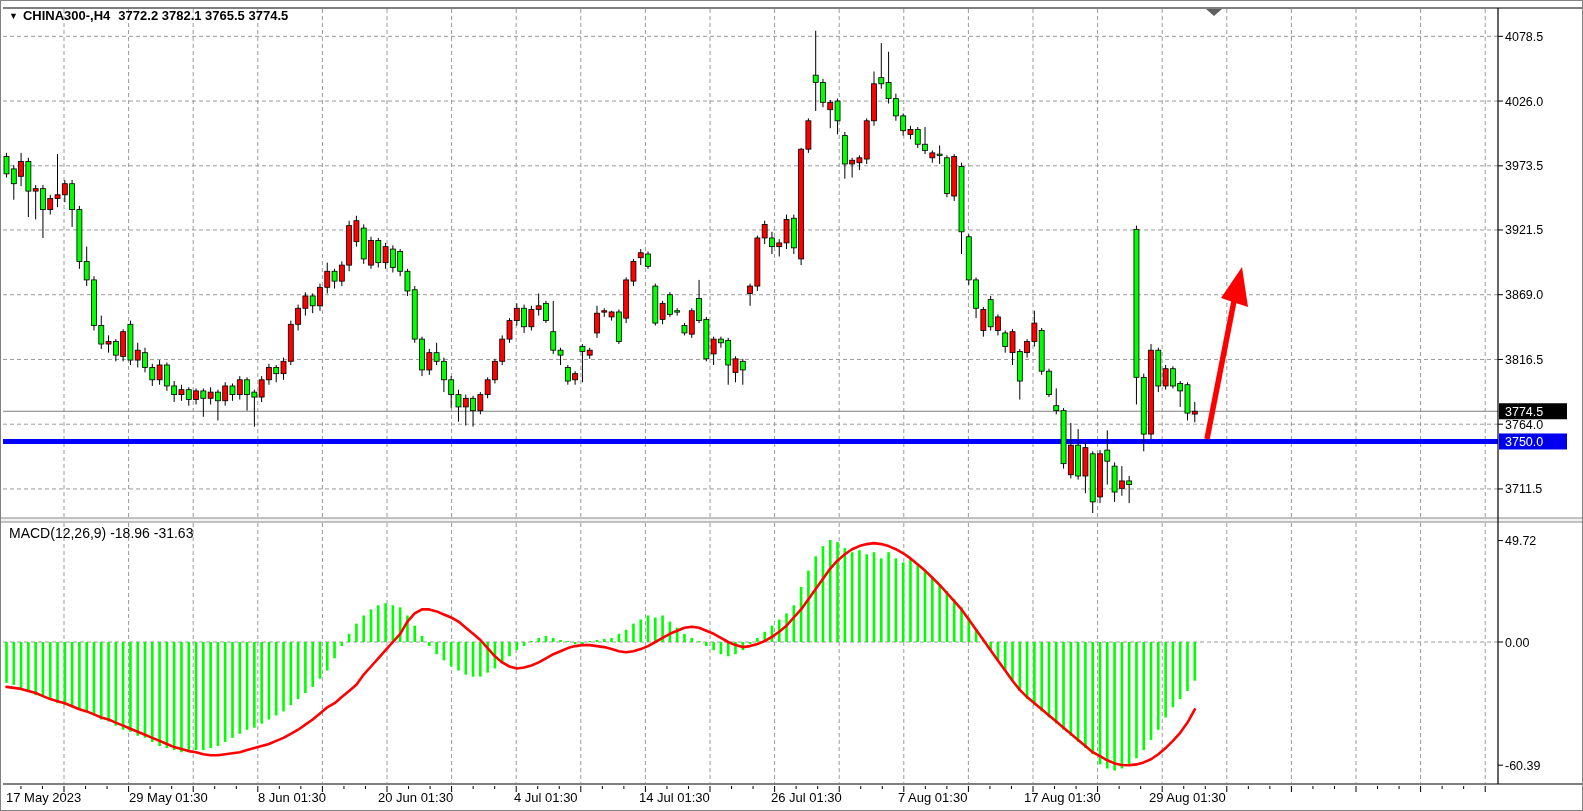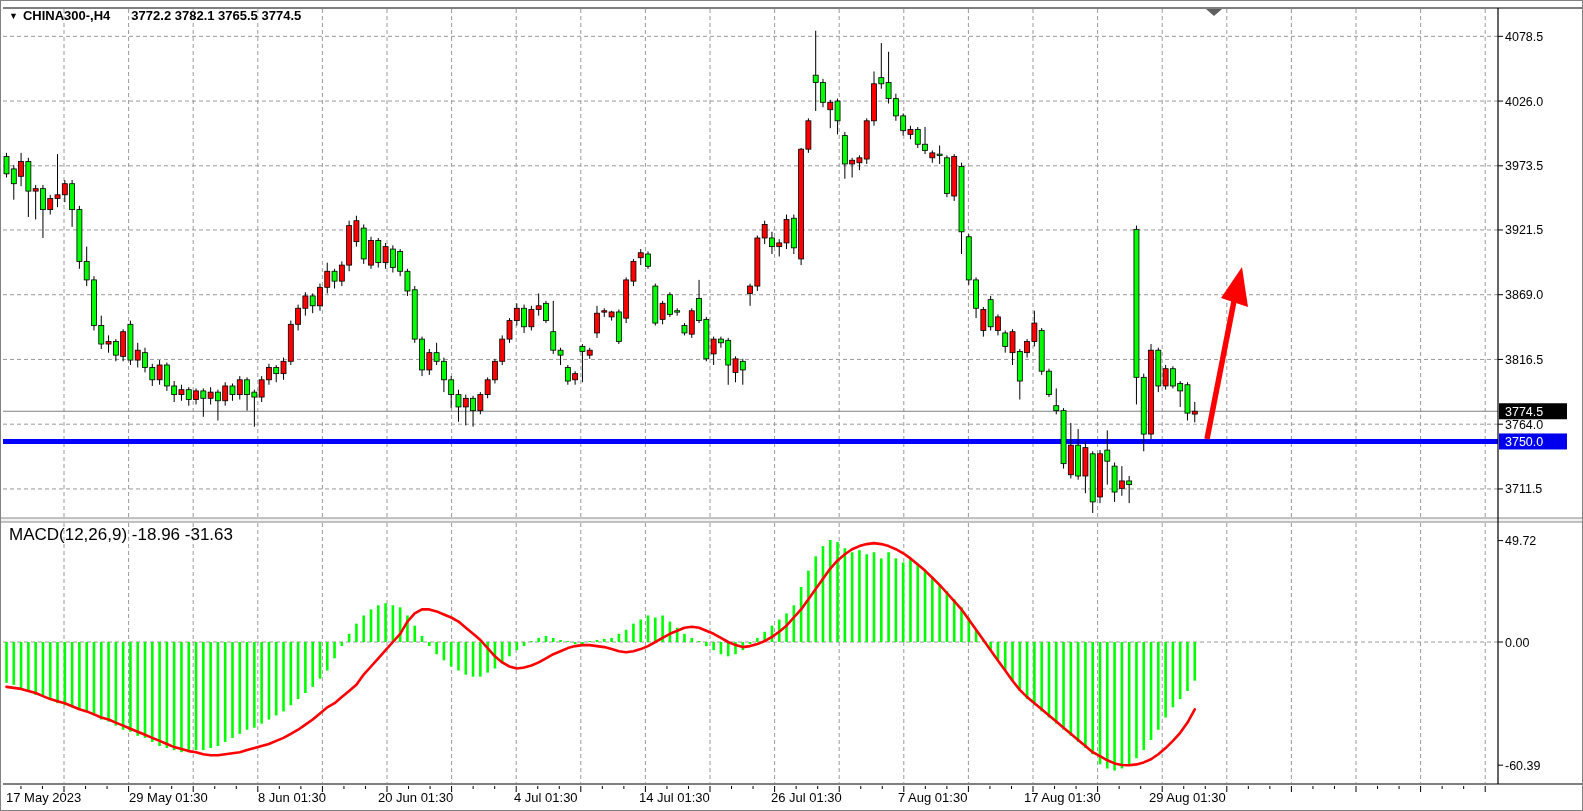--- a/index.html
+++ b/index.html
@@ -2,22 +2,22 @@
 <html><head>
 <meta charset="utf-8">
 <style>
   html,body{margin:0;padding:0;background:#d4d0c8;font-family:"Liberation Sans",sans-serif;}
   #win{position:relative;width:1583px;height:811px;background:#ffffff;box-sizing:border-box;
        border:1px solid #828282;overflow:hidden;}
   #chart{position:absolute;left:0;top:0;}
   .overlay{position:absolute;color:#000;font-size:13px;white-space:pre;letter-spacing:0;}
   #title-overlay{left:8px;top:7px;font-weight:700;}
   #title-overlay .tri{font-size:9px;vertical-align:1px;margin-right:5px;}
-  #title-overlay .vals{font-weight:700;margin-left:21px;}
-  #macd-overlay{left:8px;top:524px;font-weight:400;font-size:17px;}
+  #title-overlay .vals{font-weight:700;margin-left:8px;}
+  #macd-overlay{left:8px;top:524px;font-weight:400;font-size:14px;}
   svg text{font-family:"Liberation Sans",sans-serif;}
 </style>
 </head>
 <body>
 
 <div id="win">
   <svg id="chart" width="1583" height="811">
       <rect x="0" y="0" width="1583" height="811" fill="#ffffff"></rect>
       <line x1="63" y1="8" x2="63" y2="516" stroke="#9a9a9a" stroke-width="1" stroke-dasharray="4 3"></line>
       <line x1="63" y1="522" x2="63" y2="782" stroke="#9a9a9a" stroke-width="1" stroke-dasharray="4 3"></line>

